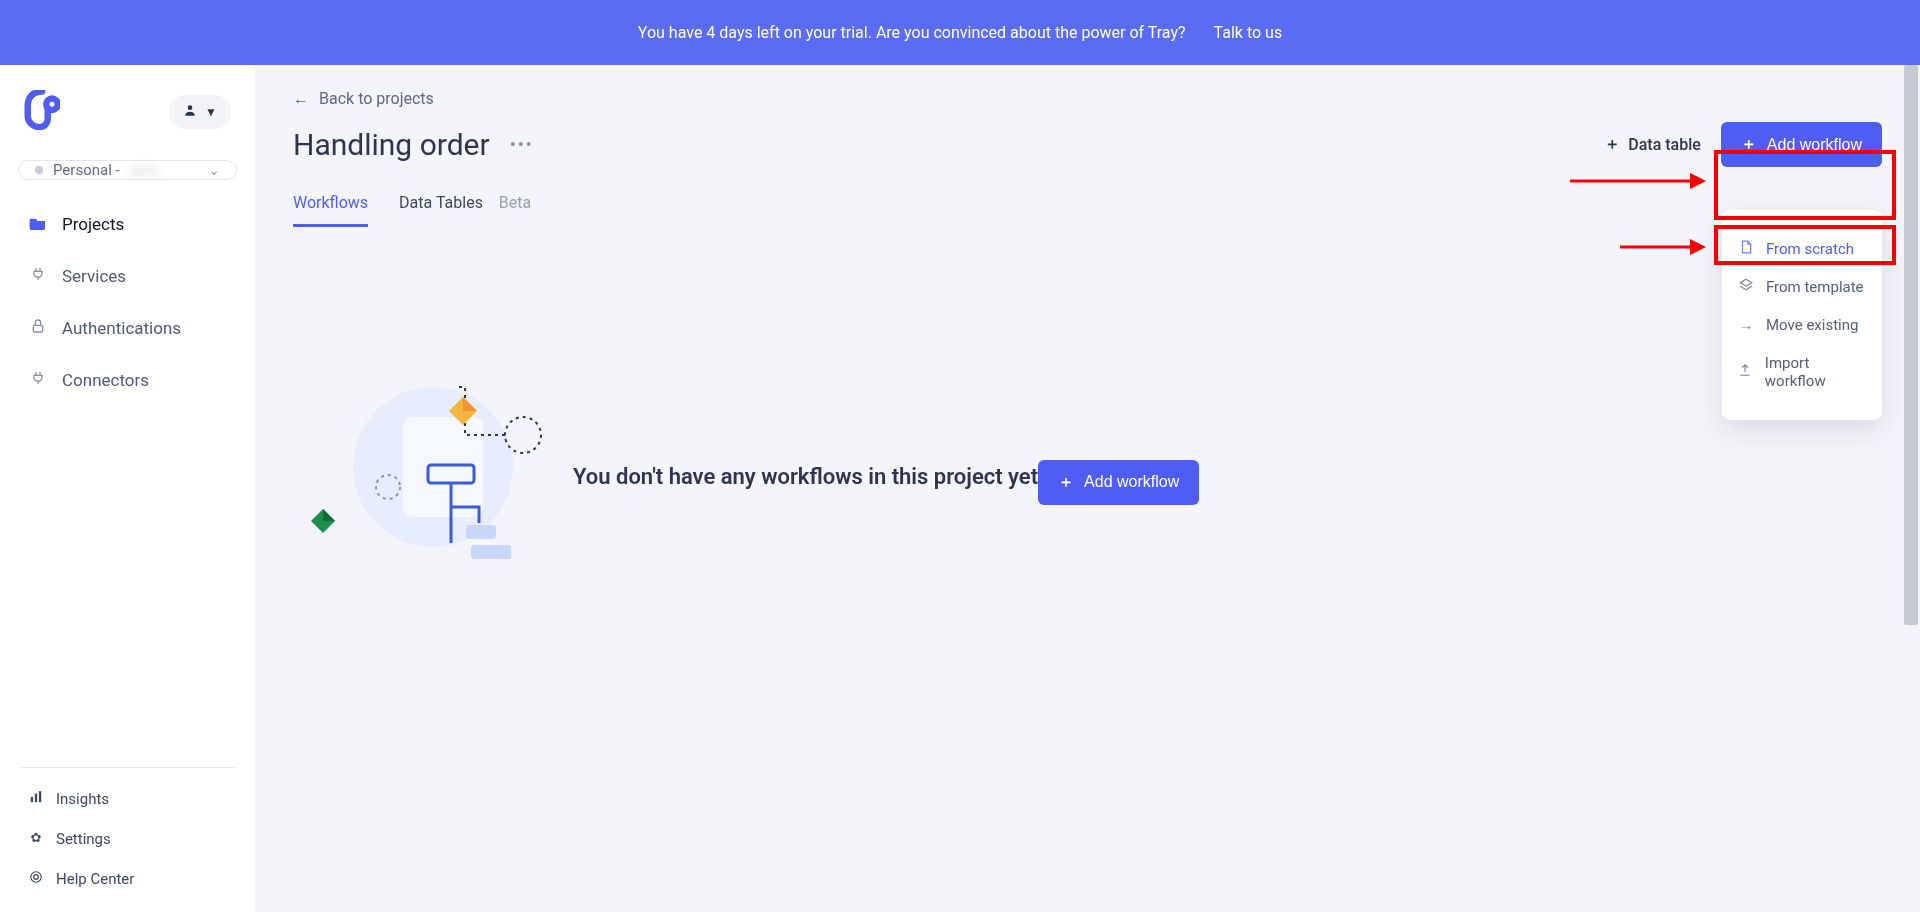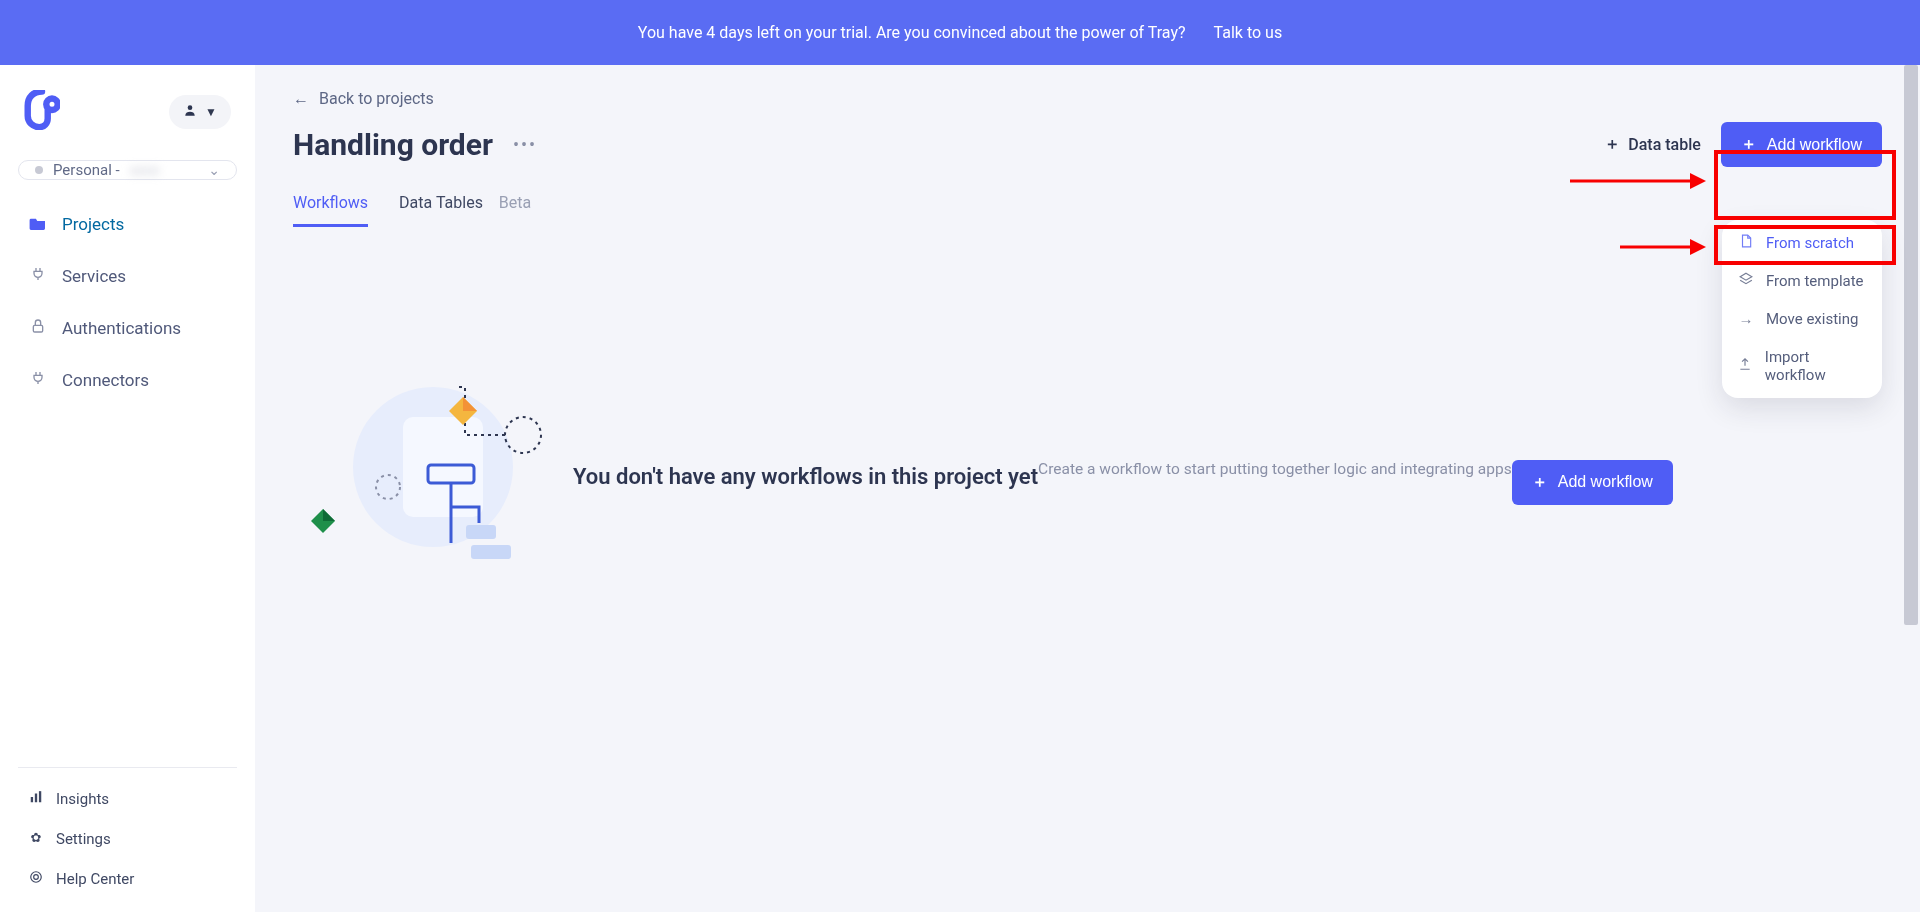--- a/index.html
+++ b/index.html
@@ -23,58 +23,58 @@
   .profile-btn .person { font-size: 15px; color: #303850; }
   .profile-btn .caret { font-size: 12px; color: #303850; }
 
   .workspace-pill { border: 1px solid #e3e5ee; border-radius: 22px; padding: 0 16px; display: flex; align-items: center; gap: 10px; font-size: 15px; color: #616a87; cursor: pointer; margin-bottom: 24px; }
   .workspace-pill .dot { width: 8px; height: 8px; border-radius: 50%; background: #c7c9d4; }
   .workspace-pill .blur { filter: blur(4px); color: #c7c9d4; }
   .workspace-pill .chev { margin-left: auto; color: #9aa0b4; font-size: 14px; }
 
   .nav { display: flex; flex-direction: column; gap: 12px; flex-grow: 1; }
   .nav-item { display: flex; align-items: center; gap: 14px; padding: 10px 10px; font-size: 17px; color: #50597a; cursor: pointer; border-radius: 6px; }
-  .nav-item.active { color: #0369a1; }
+  .nav-item.active { color: #0f172a; }
   .nav-item .nav-icon { width: 20px; text-align: center; color: #8a90a7; }
   .nav-item.active .nav-icon { color: #4f5df5; }
 
   .sidebar-divider { border: none; border-top: 1px solid #e9eaf0; margin: 8px 0 18px 0; }
 
   .footer-nav { display: flex; flex-direction: column; gap: 14px; }
   .footer-item { display: flex; align-items: flex-start; gap: 12px; font-size: 15px; color: #3f4863; cursor: pointer; padding: 4px 10px; }
   .footer-item .f-icon { width: 16px; text-align: center; color: #3f4863; font-size: 13px; }
 
   
   .main-wrap { flex: 1; overflow-y: auto; position: relative; }
   .main { padding: 24px 38px 40px 38px; min-height: 100%; position: relative; }
 
   .back-link { display: inline-flex; align-items: center; gap: 10px; color: #5d6785; font-size: 16px; cursor: pointer; margin-bottom: 14px; }
   .title-row { display: flex; align-items: center; justify-content: space-between; margin-bottom: 20px; }
   .title-left { display: flex; align-items: center; gap: 20px; }
-  .page-title { font-size: 30px; font-weight: 700; color: #2d3550; }
+  .page-title { font-size: 30px; font-weight: 400; color: #2d3550; }
   .ellipsis { color: #8a90a7; letter-spacing: 2px; font-size: 18px; cursor: pointer; }
   .title-right { display: flex; align-items: center; gap: 20px; }
   .data-table-link { display: flex; align-items: center; gap: 8px; font-size: 16px; color: #2d3550; cursor: pointer; font-weight: 500; }
   .btn-primary { background: #4f5df5; color: #fff; border: none; border-radius: 6px; padding: 12px 20px; font-size: 16px; font-weight: 500; display: inline-flex; align-items: center; gap: 10px; cursor: pointer; }
   .btn-primary .plus { font-size: 16px; font-weight: 700; }
 
   
   .tabs { display: flex; align-items: center; gap: 31px; margin-top: 6px; }
   .tab { font-size: 16px; color: #3f4863; cursor: pointer; padding: 6px 0 12px 0; border-bottom: 3px solid transparent; }
   .tab.active { color: #4f5df5; border-bottom-color: #4f5df5; }
   .tab .beta { font-size: 16px; color: #9aa0b4; margin-left: 12px; font-weight: 400; }
 
   
   .empty-state { display: flex; flex-direction: row; align-items: center; margin-top: 130px; text-align: center; }
   .illus { width: 280px; height: 220px; position: relative; margin-bottom: 30px; }
   .empty-title { font-size: 22px; font-weight: 600; color: #2d3550; margin-bottom: 12px; }
   .empty-sub { font-size: 15.5px; color: #8a90a7; margin-bottom: 26px; }
 
   
-  .dropdown { position: absolute; top: 155px; right: 38px; width: 160px; background: #fff; border-radius: 16px; box-shadow: 0 10px 28px rgba(30,35,60,0.12); padding: 4px 0; z-index: 5; }
+  .dropdown { position: absolute; top: 145px; right: 38px; width: 160px; background: #fff; border-radius: 8px; box-shadow: 0 10px 28px rgba(30,35,60,0.12); padding: 20px 0; z-index: 5; }
   .dropdown-item { display: flex; align-items: center; gap: 12px; padding: 10px 16px; font-size: 15px; color: #555e7c; cursor: pointer; }
   .dropdown-item.selected { color: #4f5df5; }
   .dropdown-item .dd-icon { width: 16px; text-align: center; color: inherit; opacity: 0.8; }
   .dropdown-item.selected .dd-icon { color: #4f5df5; }
 
   
   .annot { position: absolute; border: 4px solid #f80000; z-index: 10; pointer-events: none; }
   .annot-1 { top: 85px; right: 24px; width: 182px; height: 70px; }
   .annot-2 { top: 160px; right: 24px; width: 182px; height: 40px; }
   .arrow { position: absolute; z-index: 11; pointer-events: none; }
@@ -231,21 +231,20 @@
             <circle cx="95" cy="130" r="12" fill="none" stroke="#8a90a7" stroke-width="2" stroke-dasharray="3 4"></circle>
             <circle cx="230" cy="78" r="18" fill="none" stroke="#2d3550" stroke-width="2" stroke-dasharray="3 4"></circle>
             <path d="M212 78 h-40 v-48 h-10" fill="none" stroke="#2d3550" stroke-width="2" stroke-dasharray="3 4"></path>
             <polygon points="170,40 184,54 170,68 156,54" fill="#f4b63f"></polygon>
             <polygon points="170,40 184,54 170,54" fill="#f39237"></polygon>
             <polygon points="30,152 42,164 30,176 18,164" fill="#1e8f4a"></polygon>
             <polygon points="30,152 42,164 30,164" fill="#0e6b36"></polygon>
           </svg>
         </div>
         <div class="empty-title">You don't have any workflows in this project yet</div>
-        <div class="empty-sub">Create a workflow to start putting together logic and integrating apps</div>
         <button class="btn-primary">
           <span class="plus">＋</span>
           <span>Add workflow</span>
         </button>
       </div>
 
       
       <div class="dropdown">
         <div class="dropdown-item selected">
           <span class="dd-icon">

